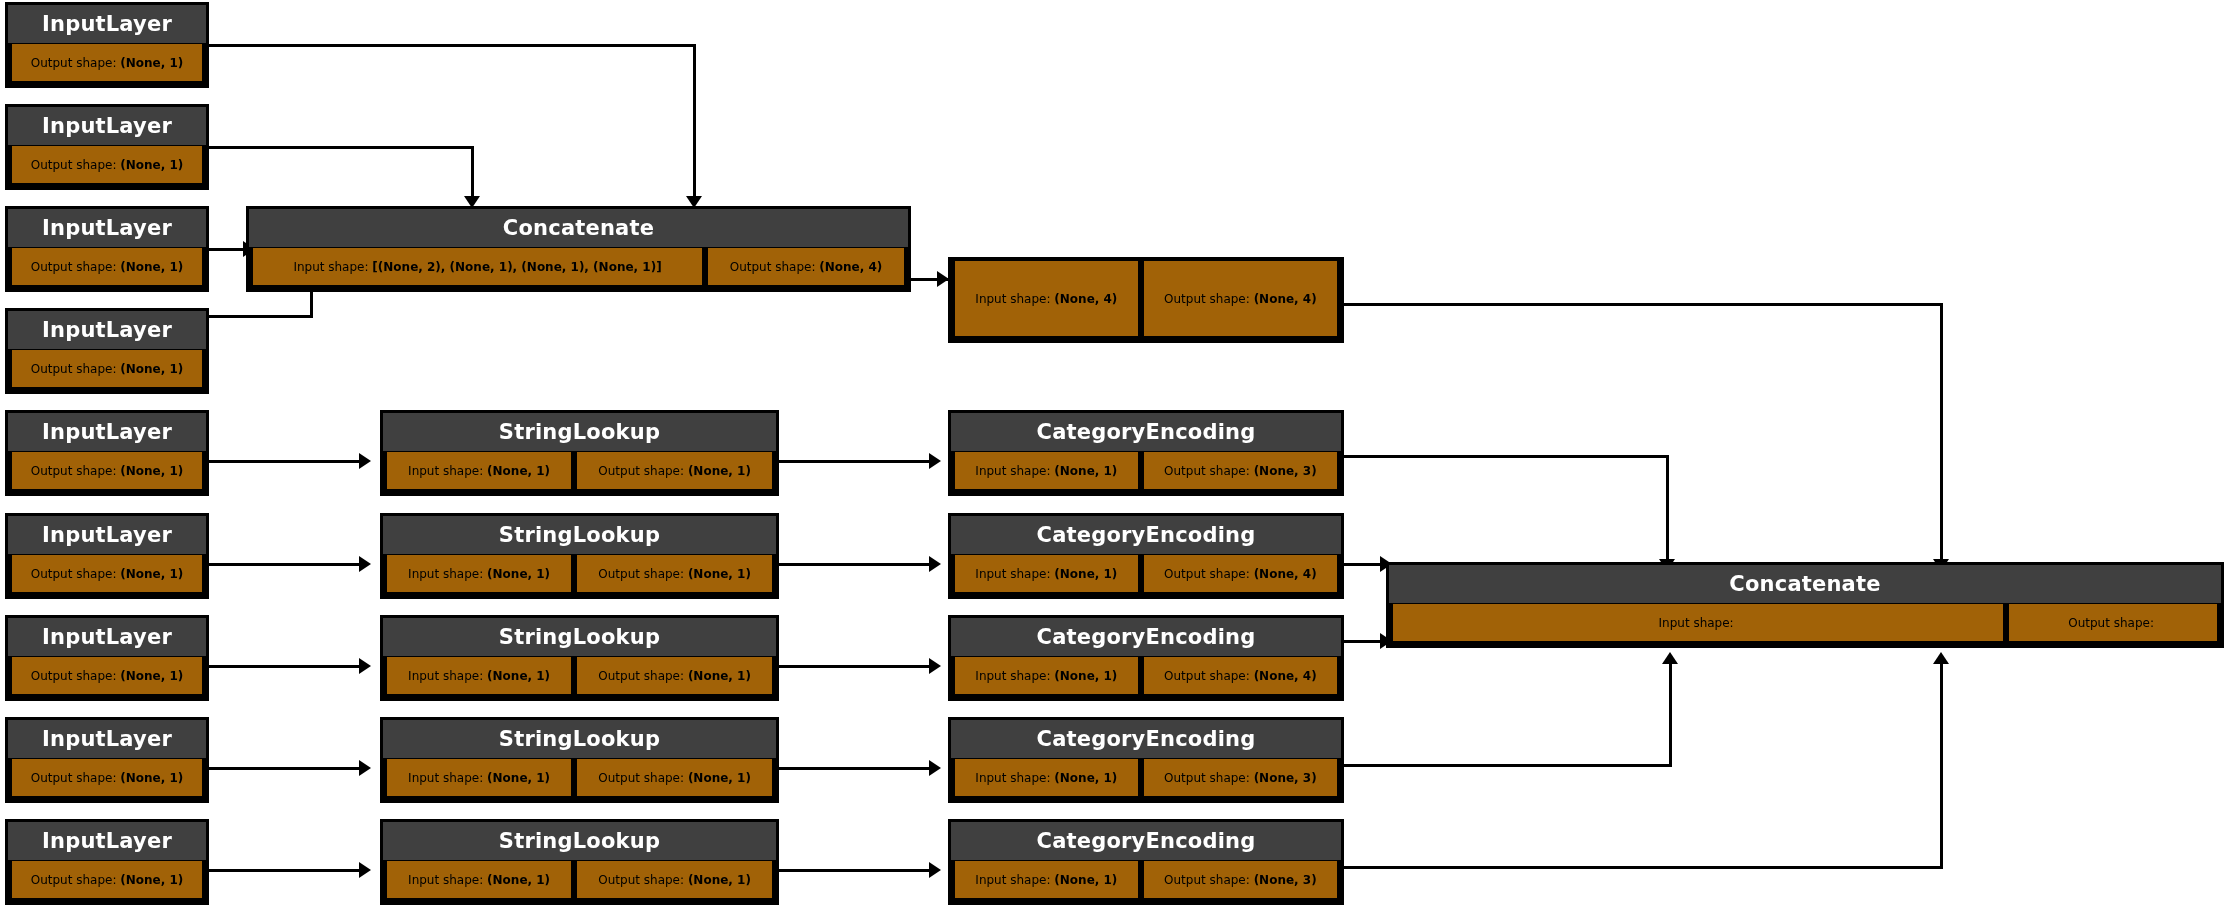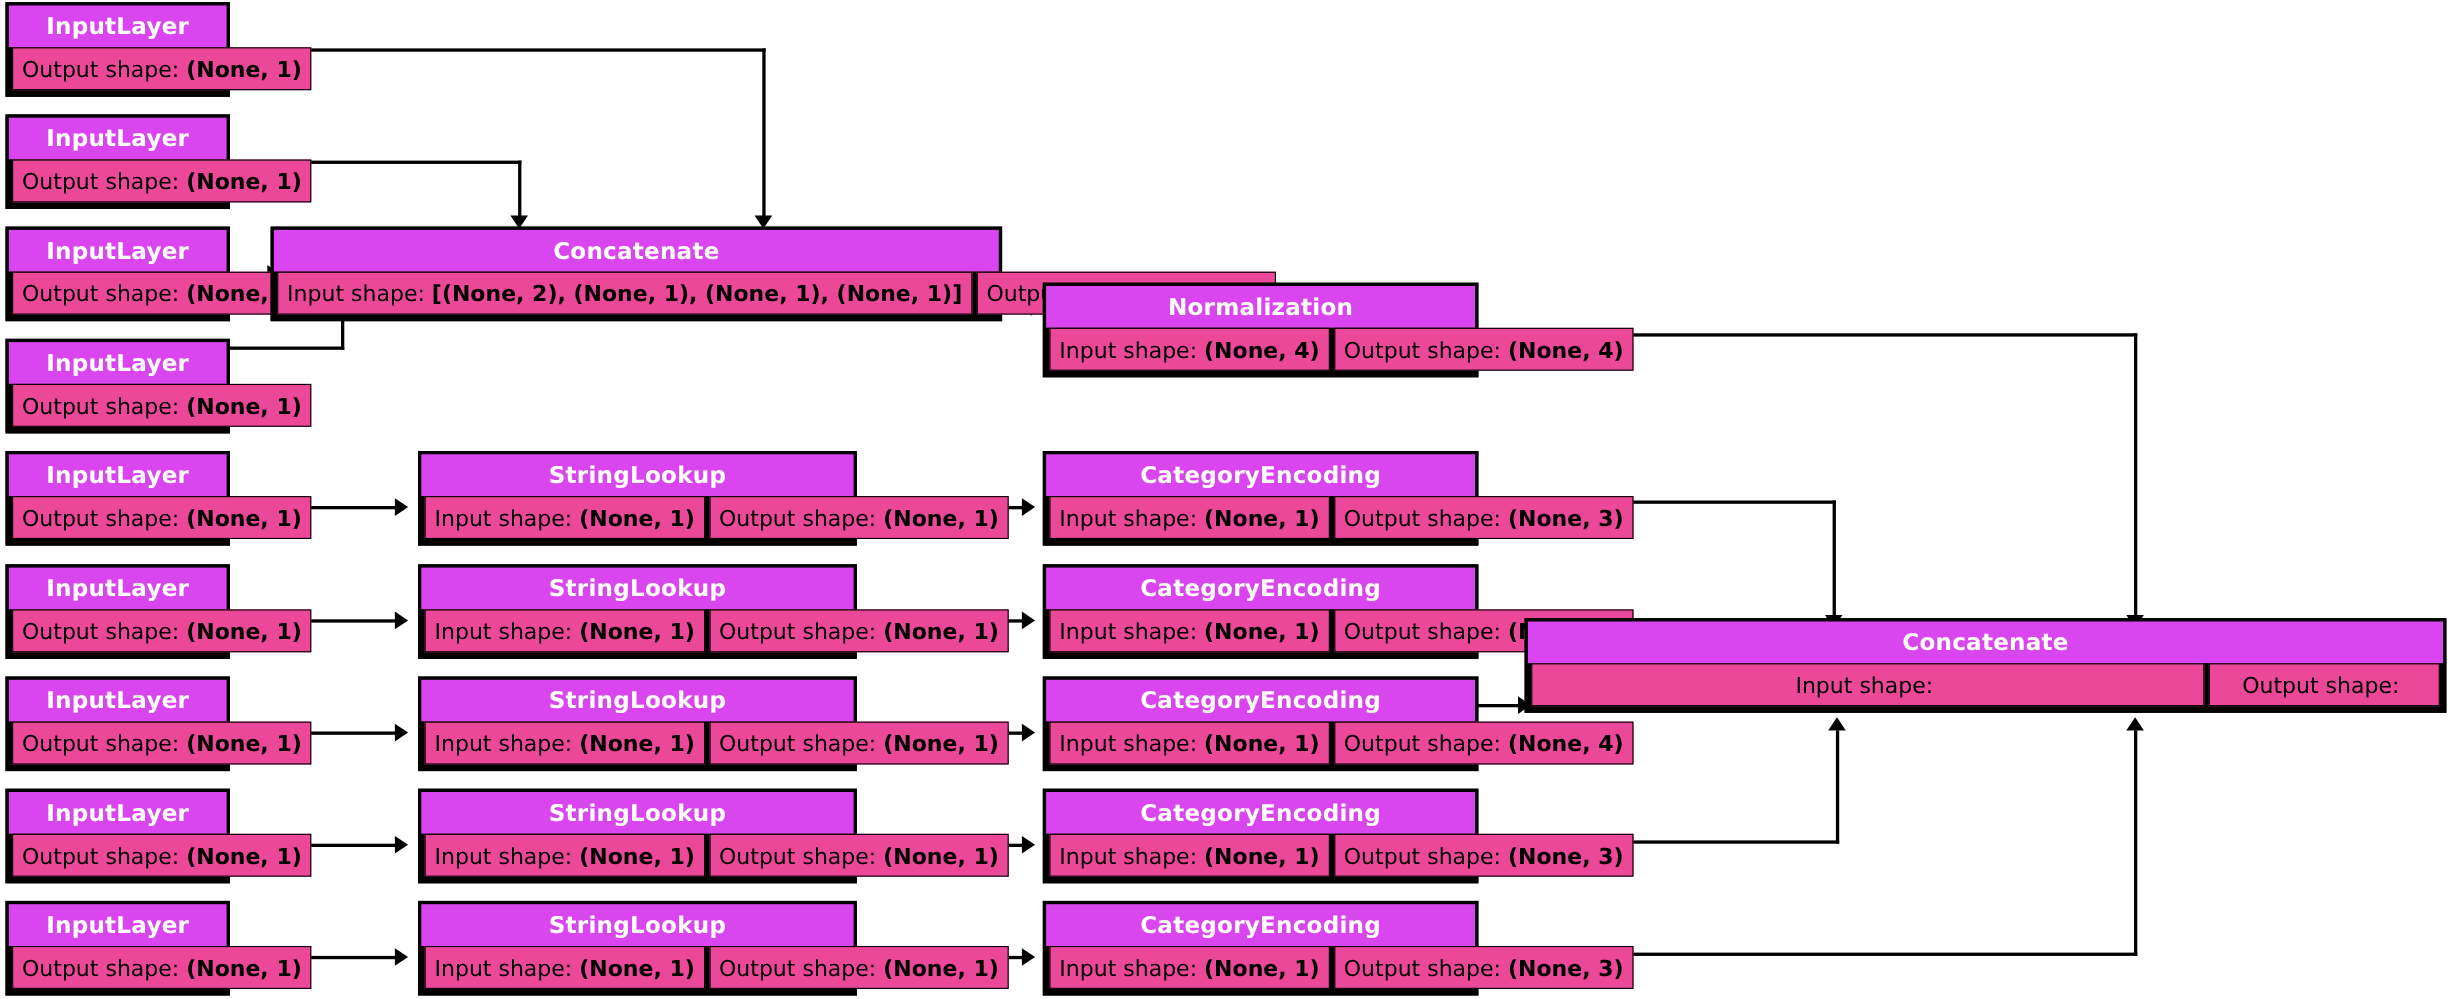--- a/index.html
+++ b/index.html
@@ -19,48 +19,48 @@
   .node {
     position: absolute;
     box-sizing: border-box;
     border: 3px solid #000000;
     background: #000000;
     display: flex;
     flex-direction: column;
   }
   .node-title {
     color: #ffffff;
-    background: #d946ef;
+    background: #404040;
     font-weight: bold;
     font-size: 21px;
     text-align: center;
     line-height: 1;
     display: flex;
     align-items: center;
     justify-content: center;
     flex: 0 0 38px;
     letter-spacing: 0.2px;
   }
   .node-shapes {
     display: flex;
     flex: 1 1 auto;
     background: #000000;
     padding: 0 3px 3px 3px;
     box-sizing: border-box;
     gap: 4px;
   }
   .shape-cell {
-    background: #ec4899;
+    background: #a16207;
     color: #000000;
     border: 1px solid #000000;
     box-sizing: border-box;
     display: flex;
     align-items: center;
     justify-content: center;
-    font-size: 20px;
+    font-size: 12px;
     white-space: nowrap;
     padding: 0 8px;
     flex: 1 1 auto;
   }
   .shape-cell b { font-weight: bold; }
   .shape-cell .lbl { font-weight: normal; }
 
   
   .node.single .node-shapes { }
 
@@ -246,21 +246,20 @@
       <div class="shape-cell" style="flex:0 0 451px;">
         <span class="lbl">Input shape:</span>&nbsp;<b>[(None, 2), (None, 1), (None, 1), (None, 1)]</b>
       </div>
       <div class="shape-cell">
         <span class="lbl">Output shape:</span>&nbsp;<b>(None, 4)</b>
       </div>
     </div>
   </div>
 
   <div class="node" style="left:948px; top:257px; width:396px; height:86px;">
-    <div class="node-title">Normalization</div>
     <div class="node-shapes">
       <div class="shape-cell">
         <span class="lbl">Input shape:</span>&nbsp;<b>(None, 4)</b>
       </div>
       <div class="shape-cell">
         <span class="lbl">Output shape:</span>&nbsp;<b>(None, 4)</b>
       </div>
     </div>
   </div>
 

